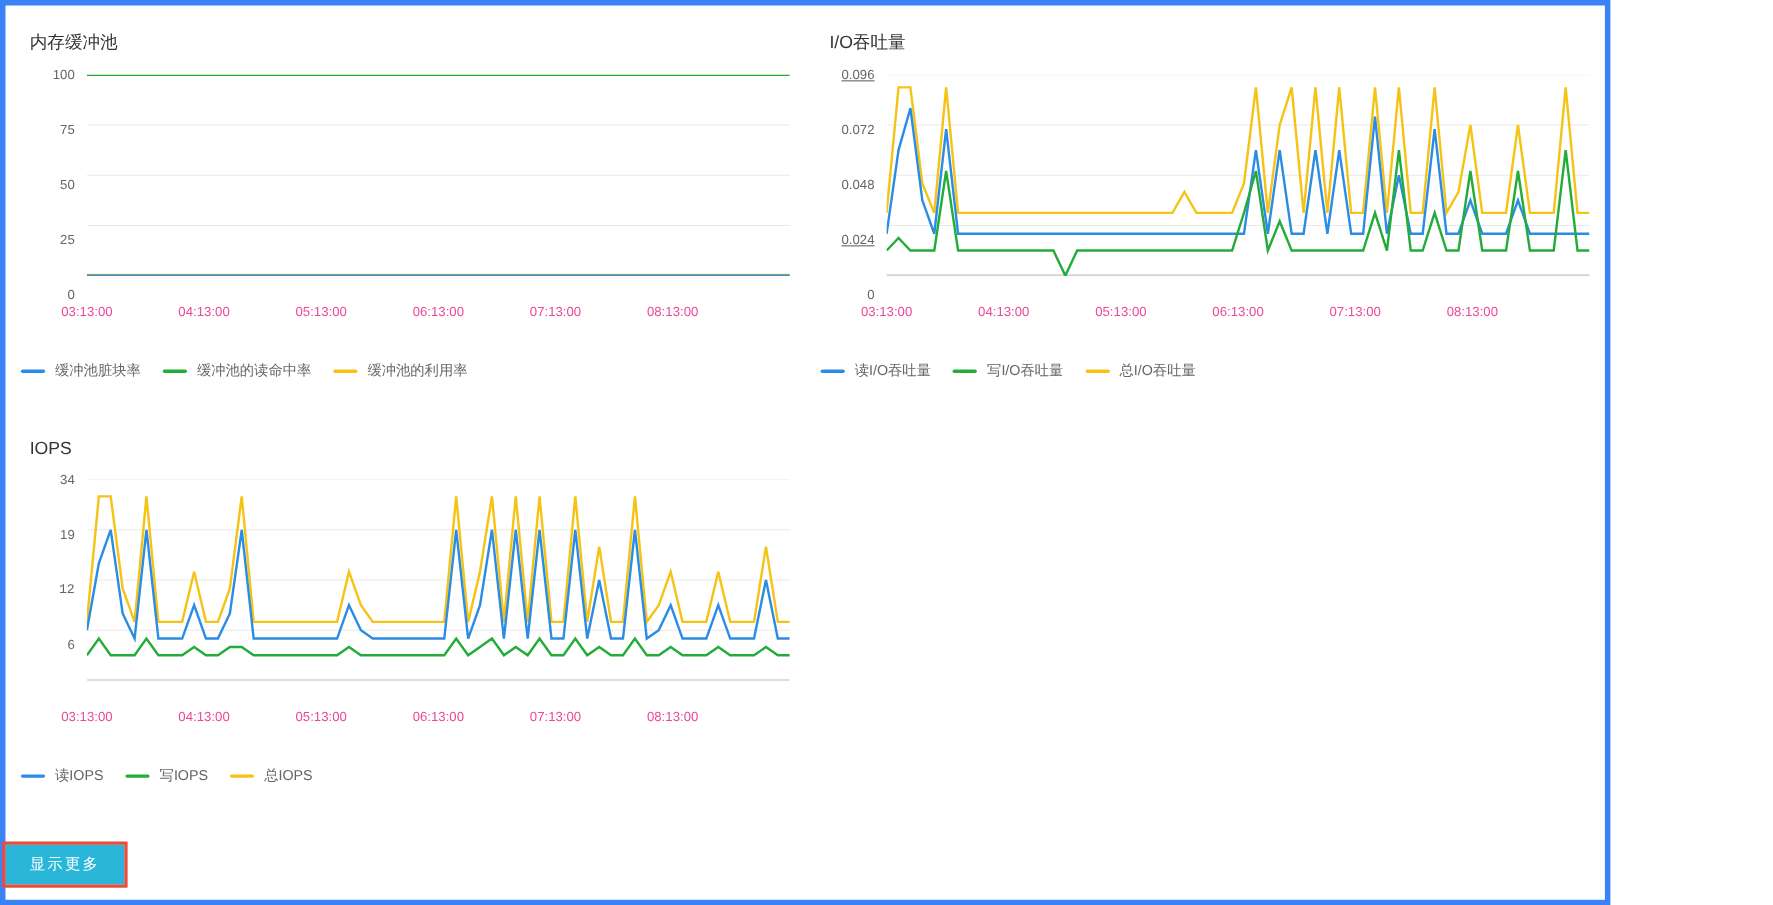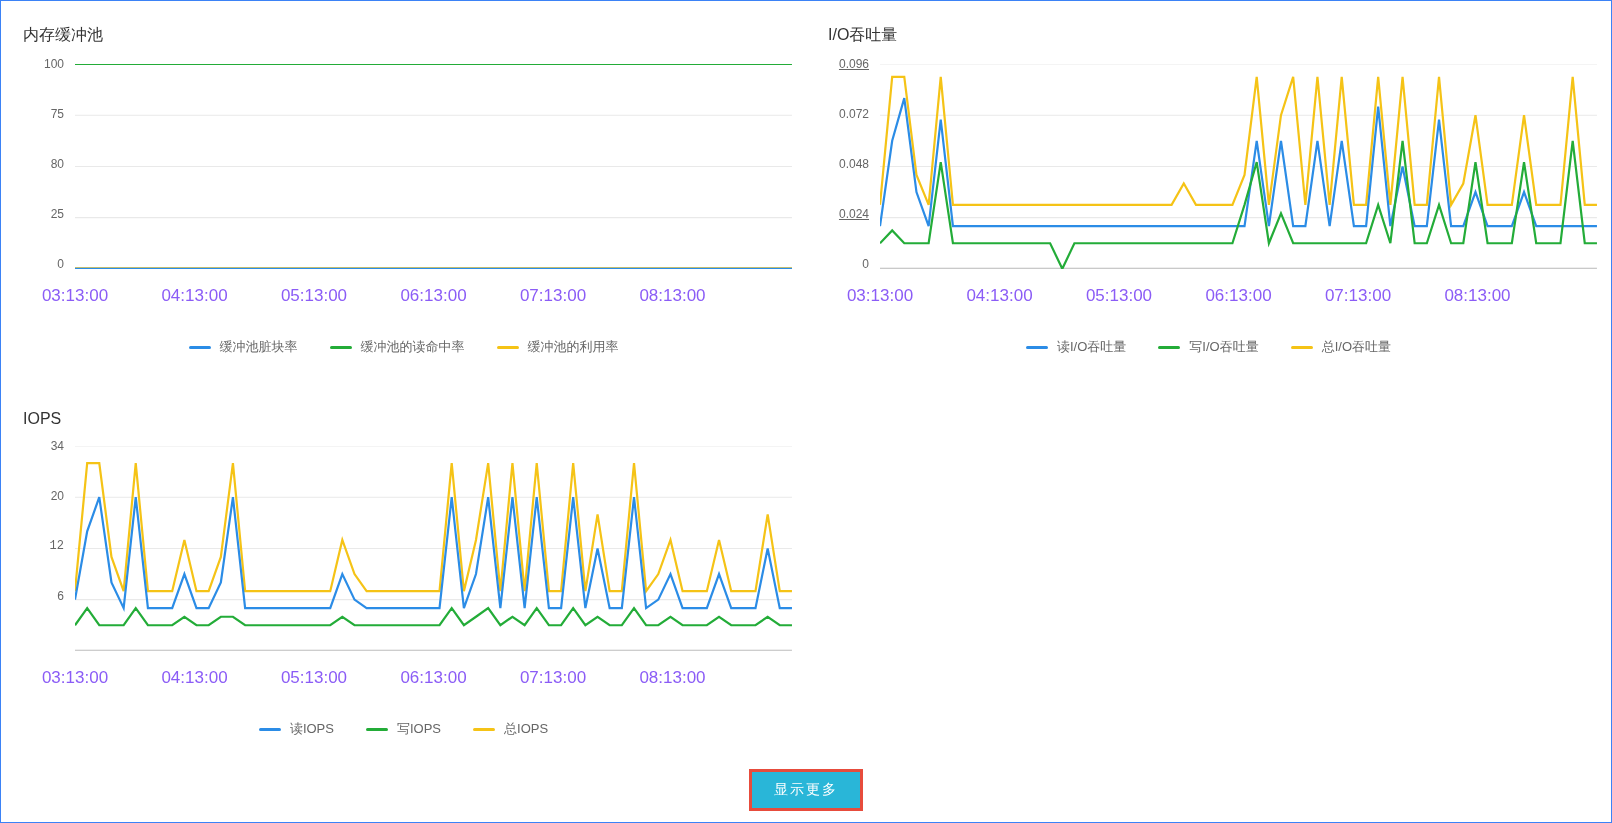--- a/index.html
+++ b/index.html
@@ -1,53 +1,53 @@
 <!DOCTYPE html>
 <html><head>
 <meta charset="utf-8">
 <style>
   html,body{margin:0;padding:0;font-family:-apple-system,"Helvetica Neue","PingFang SC","Microsoft YaHei",Arial,sans-serif;color:#333;background:#fff}
-  .page{width:1612px;height:823px;box-sizing:border-box;border:1px solid #3b82f6;position:relative}
+  .page{width:1464px;height:823px;box-sizing:border-box;border:5px solid #3b82f6;position:relative}
   .grid{display:grid;grid-template-columns:1fr 1fr;grid-template-rows:auto auto;column-gap:20px;row-gap:30px;padding:0 10px}
   .panel{padding:8px 4px 0 4px}
   .title{font-size:16px;font-weight:400;color:#333;margin:16px 0 18px 8px}
   .chart-box{position:relative;margin-left:60px;height:200px}
   .plot{position:absolute;inset:0}
   .grid-line{stroke:#e9e9e9;stroke-width:1}
   .axis-line{stroke:#bdbdbd;stroke-width:1}
   .series{fill:none;stroke-width:2.2}
   .c-blue{stroke:#2B8CE6}
   .c-green{stroke:#23AC38}
   .c-yellow{stroke:#F5C316}
   .y-ticks{position:absolute;left:-60px;top:0;height:100%;width:55px;text-align:right;font-size:12px;color:#666}
   .y-tick{position:absolute;right:6px;transform:translateY(-50%)}
-  .x-ticks{position:relative;height:22px;margin-left:60px;margin-top:22px;font-size:17px;color:#8b5cf6}
+  .x-ticks{position:relative;height:22px;margin-left:60px;margin-top:8px;font-size:12px;color:#ec4899}
   .x-tick{position:absolute;transform:translateX(-50%);white-space:nowrap}
-  .legend{display:flex;justify-content:center;gap:32px;margin-top:30px;font-size:13px;color:#666}
+  .legend{display:flex;gap:20px;margin-top:30px;font-size:13px;color:#666}
   .legend-item{display:inline-flex;align-items:center;gap:9px;cursor:pointer}
   .legend-swatch{display:inline-block;width:22px;height:3px;border-radius:2px}
   .sw-blue{background:#2B8CE6}
   .sw-green{background:#23AC38}
   .sw-yellow{background:#F5C316}
-  .footer{position:absolute;bottom:14px;left:0;right:0;display:flex;justify-content:center}
+  .footer{position:absolute;bottom:14px;left:0;right:0;display:flex;justify-content:flex-start}
   .more-btn{background:#29B6D8;color:#fff;border:none;padding:9px 22px;font-size:14px;letter-spacing:2px;outline:3px solid #E74C3C;outline-offset:0;cursor:pointer}
 </style>
 </head>
 <body>
 
 <div class="page">
   <div class="grid">
 
     <div class="panel">
       <div class="title">内存缓冲池</div>
       <div class="chart-box">
         <div class="y-ticks">
             <span class="y-tick" style="top: 100%;">0</span>
             <span class="y-tick" style="top: 75%;">25</span>
-            <span class="y-tick" style="top: 50%;">80</span>
+            <span class="y-tick" style="top: 50%;">50</span>
             <span class="y-tick" style="top: 25%; margin-left: 36px;">75</span>
             <span class="y-tick" style="top: 0%;">100</span>
           </div>
         <svg class="plot" preserveAspectRatio="none" viewBox="0 0 700 200">
             <line x1="0" x2="700" y1="200" y2="200" class="grid-line"></line>
             <line x1="0" x2="700" y1="150" y2="150" class="grid-line"></line>
             <line x1="0" x2="700" y1="100" y2="100" class="grid-line"></line>
             <line x1="0" x2="700" y1="50" y2="50" class="grid-line"></line>
             <line x1="0" x2="700" y1="0" y2="0" class="grid-line"></line>
             <line x1="0" x2="700" y1="199.5" y2="199.5" class="axis-line"></line>
@@ -125,21 +125,21 @@
           </span>
       </div>
     </div>
 
     <div class="panel">
       <div class="title">IOPS</div>
       <div class="chart-box">
         <div class="y-ticks">
             <span class="y-tick" style="top: 75%;">6</span>
             <span class="y-tick" style="top: 50%; font-family: Liberation Mono, monospace;">12</span>
-            <span class="y-tick" style="top: 25%;">20</span>
+            <span class="y-tick" style="top: 25%;">19</span>
             <span class="y-tick" style="top: 0%;">34</span>
           </div>
         <svg class="plot" preserveAspectRatio="none" viewBox="0 0 700 200">
             <line x1="0" x2="700" y1="150" y2="150" class="grid-line"></line>
             <line x1="0" x2="700" y1="100" y2="100" class="grid-line"></line>
             <line x1="0" x2="700" y1="50" y2="50" class="grid-line"></line>
             <line x1="0" x2="700" y1="0" y2="0" class="grid-line"></line>
             <line x1="0" x2="700" y1="199.5" y2="199.5" class="axis-line"></line>
             <path d="M0.0,141.7 L11.9,16.7 L23.7,16.7 L35.6,108.3 L47.5,141.7 L59.3,16.7 L71.2,141.7 L83.1,141.7 L94.9,141.7 L106.8,91.7 L118.6,141.7 L130.5,141.7 L142.4,108.3 L154.2,16.7 L166.1,141.7 L178.0,141.7 L189.8,141.7 L201.7,141.7 L213.6,141.7 L225.4,141.7 L237.3,141.7 L249.2,141.7 L261.0,91.7 L272.9,125.0 L284.7,141.7 L296.6,141.7 L308.5,141.7 L320.3,141.7 L332.2,141.7 L344.1,141.7 L355.9,141.7 L367.8,16.7 L379.7,141.7 L391.5,91.7 L403.4,16.7 L415.3,141.7 L427.1,16.7 L439.0,141.7 L450.8,16.7 L462.7,141.7 L474.6,141.7 L486.4,16.7 L498.3,141.7 L510.2,66.7 L522.0,141.7 L533.9,141.7 L545.8,16.7 L557.6,141.7 L569.5,125.0 L581.4,91.7 L593.2,141.7 L605.1,141.7 L616.9,141.7 L628.8,91.7 L640.7,141.7 L652.5,141.7 L664.4,141.7 L676.3,66.7 L688.1,141.7 L700.0,141.7 " class="series c-yellow" vector-effect="non-scaling-stroke"></path>
             <path d="M0.0,150.0 L11.9,83.3 L23.7,50.0 L35.6,133.3 L47.5,158.3 L59.3,50.0 L71.2,158.3 L83.1,158.3 L94.9,158.3 L106.8,125.0 L118.6,158.3 L130.5,158.3 L142.4,133.3 L154.2,50.0 L166.1,158.3 L178.0,158.3 L189.8,158.3 L201.7,158.3 L213.6,158.3 L225.4,158.3 L237.3,158.3 L249.2,158.3 L261.0,125.0 L272.9,150.0 L284.7,158.3 L296.6,158.3 L308.5,158.3 L320.3,158.3 L332.2,158.3 L344.1,158.3 L355.9,158.3 L367.8,50.0 L379.7,158.3 L391.5,125.0 L403.4,50.0 L415.3,158.3 L427.1,50.0 L439.0,158.3 L450.8,50.0 L462.7,158.3 L474.6,158.3 L486.4,50.0 L498.3,158.3 L510.2,100.0 L522.0,158.3 L533.9,158.3 L545.8,50.0 L557.6,158.3 L569.5,150.0 L581.4,125.0 L593.2,158.3 L605.1,158.3 L616.9,158.3 L628.8,125.0 L640.7,158.3 L652.5,158.3 L664.4,158.3 L676.3,100.0 L688.1,158.3 L700.0,158.3 " class="series c-blue" vector-effect="non-scaling-stroke"></path>

